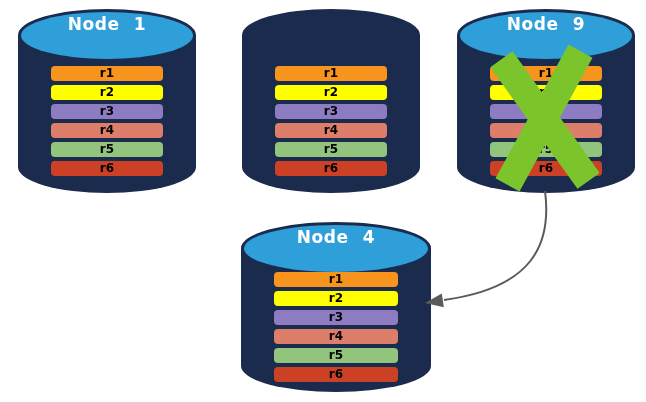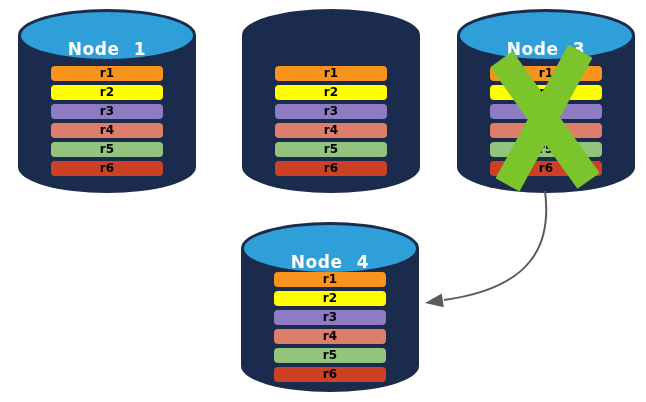--- a/index.html
+++ b/index.html
@@ -5,31 +5,31 @@
   html,body{margin:0;padding:0;background:#fff;}
   .canvas{
     position:relative;width:646px;height:402px;overflow:hidden;
     background:var(--background,#fff);
     font-family:"DejaVu Sans","Liberation Sans",sans-serif;
   }
   .cylinder{position:absolute;width:178px;height:184px;}
   .pos-1{left:18px;top:9px;}
   .pos-2{left:242px;top:9px;}
   .pos-3{left:457px;top:9px;}
-  .pos-4{left:241px;top:222px;height:170px;}
+  .pos-4{left:241px;top:222px;height:170px;padding-left:12px;}
   .cyl-body{
     position:absolute;inset:0;
     background:var(--cylinder-body,#1B2B4D);
     border-radius:50% / 26px;
   }
   .cyl-top{
     position:absolute;left:3px;right:3px;top:3px;height:47px;
     background:var(--cylinder-top,#2F9FD9);
     border-radius:50%;
-    display:flex;align-items:flex-end;justify-content:center;
+    display:flex;align-items:flex-start;justify-content:center;
   }
   .node-title{
     color:var(--node-title,#fff);
     font-weight:bold;font-size:17px;
     word-spacing:8px;letter-spacing:.5px;
     padding-top:2px;
   }
   .bars{
     position:absolute;left:33px;right:33px;top:57px;
     display:flex;flex-direction:column;gap:4px;
@@ -109,21 +109,21 @@
         </div>
         <div class="bar" style="background: rgb(204, 65, 37);">
           <span>r6</span>
         </div>
       </div>
   </div>
 
   <div class="cylinder pos-3">
     <div class="cyl-body"></div>
     <div class="cyl-top">
-      <span class="node-title">Node 3</span>
+      <span class="node-title">Node 9</span>
     </div>
     <div class="bars">
         <div class="bar" style="background: rgb(247, 148, 29);">
           <span>r1</span>
         </div>
         <div class="bar" style="background: rgb(255, 255, 0);">
           <span>r2</span>
         </div>
         <div class="bar" style="background: rgb(142, 124, 195);">
           <span>r3</span>

